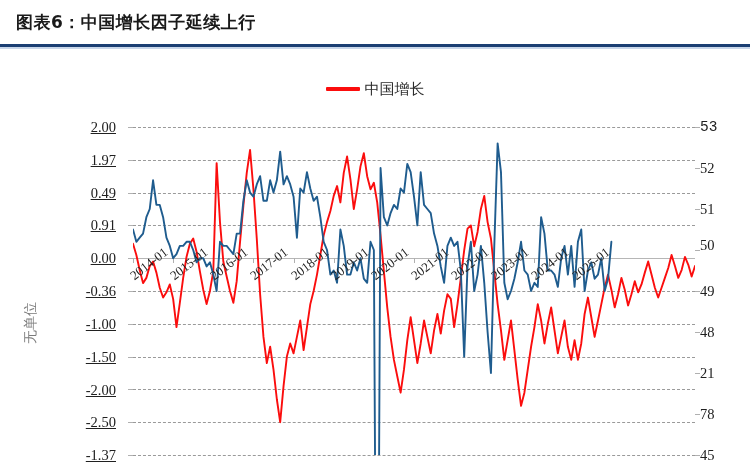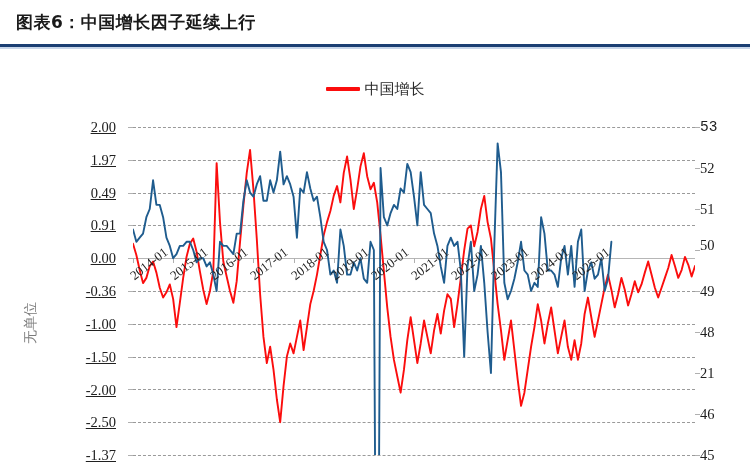--- a/index.html
+++ b/index.html
@@ -126,21 +126,21 @@
       <div class="ytick ytick-left" style="top: 344px;">-1.37</div>
     </div>
   <div id="y-right-ticks">
       <div class="ytick ytick-right" style="top: 16px; font-family: Liberation Mono, monospace;">53</div>
       <div class="ytick ytick-right" style="top: 57px;">52</div>
       <div class="ytick ytick-right" style="top: 98px;">51</div>
       <div class="ytick ytick-right" style="top: 125px; margin-top: 9px;">50</div>
       <div class="ytick ytick-right" style="top: 180px;">49</div>
       <div class="ytick ytick-right" style="top: 221px;">48</div>
       <div class="ytick ytick-right" style="top: 262px;">21</div>
-      <div class="ytick ytick-right" style="top: 303px;">46</div>
+      <div class="ytick ytick-right" style="top: 303px;">78</div>
       <div class="ytick ytick-right" style="top: 344px;">45</div>
     </div>
 
   <div id="grid-area">
     <div id="gridlines">
         <div class="gridline" style="top: 0px;"></div>
         <div class="ytick-mark-l" style="top: 0px;"></div>
         <div class="gridline" style="top: 32.8px;"></div>
         <div class="ytick-mark-l" style="top: 32.8px;"></div>
         <div class="gridline" style="top: 65.6px;"></div>

